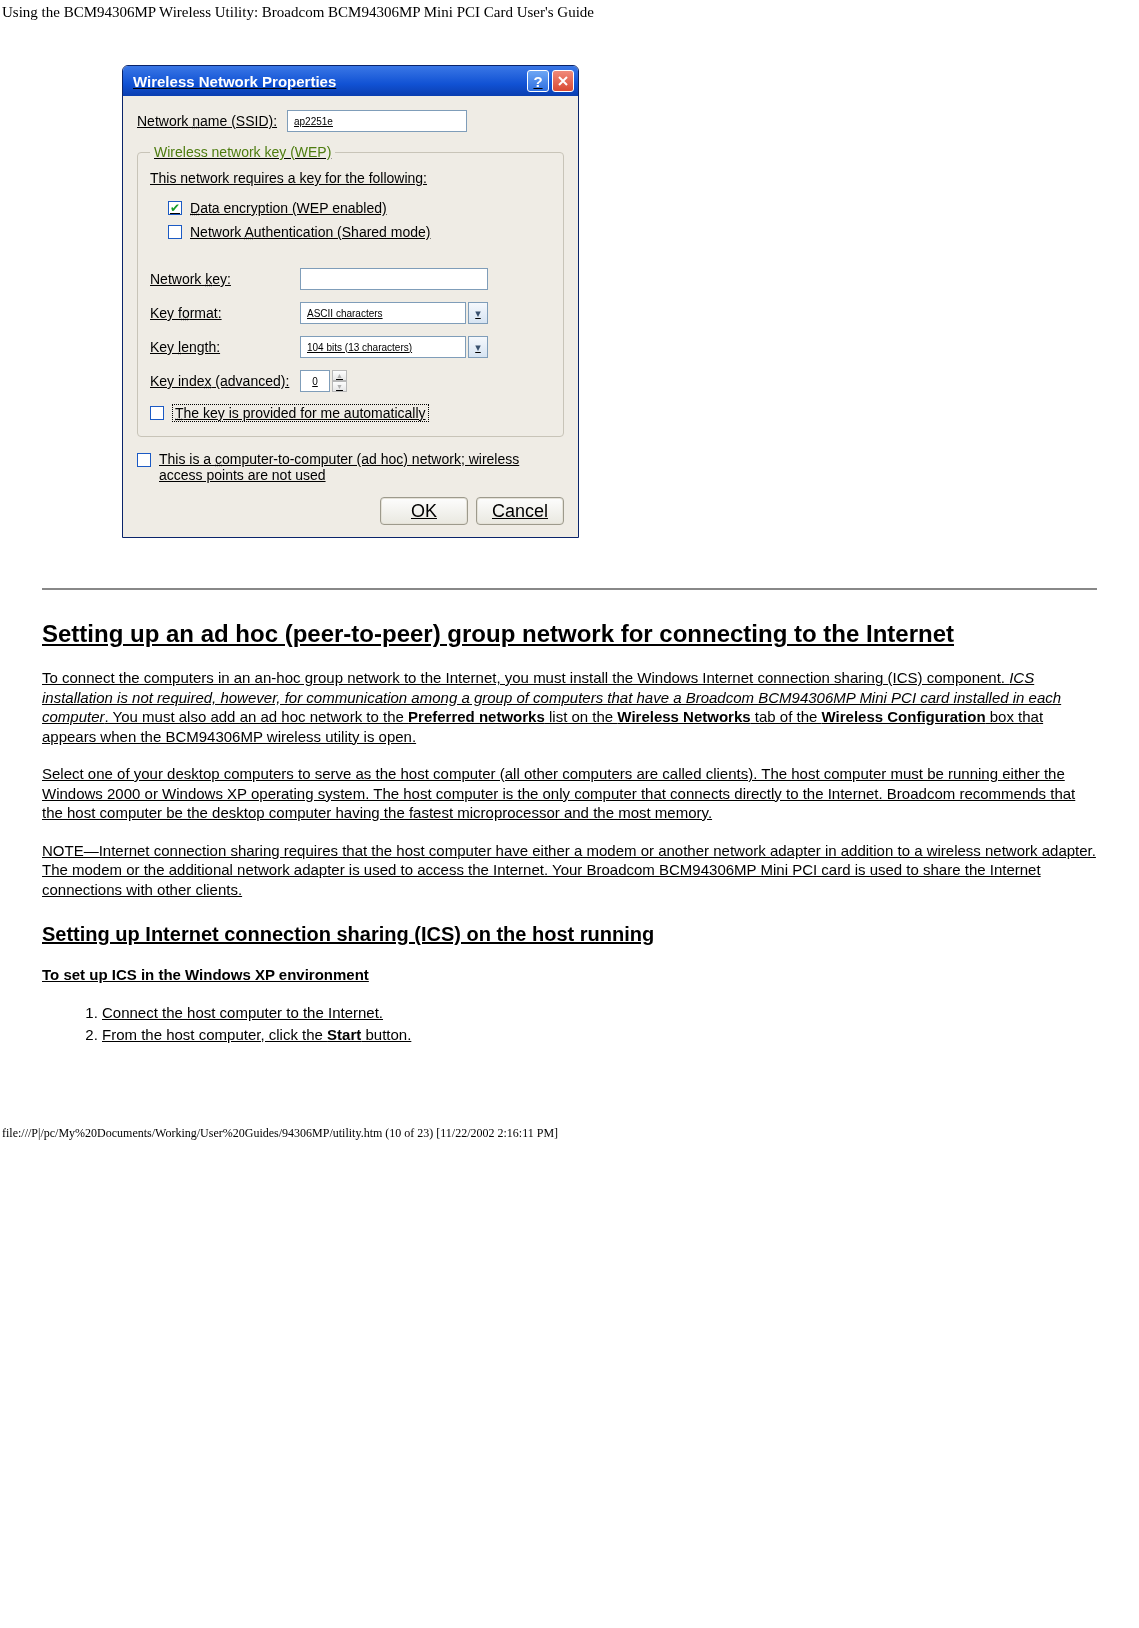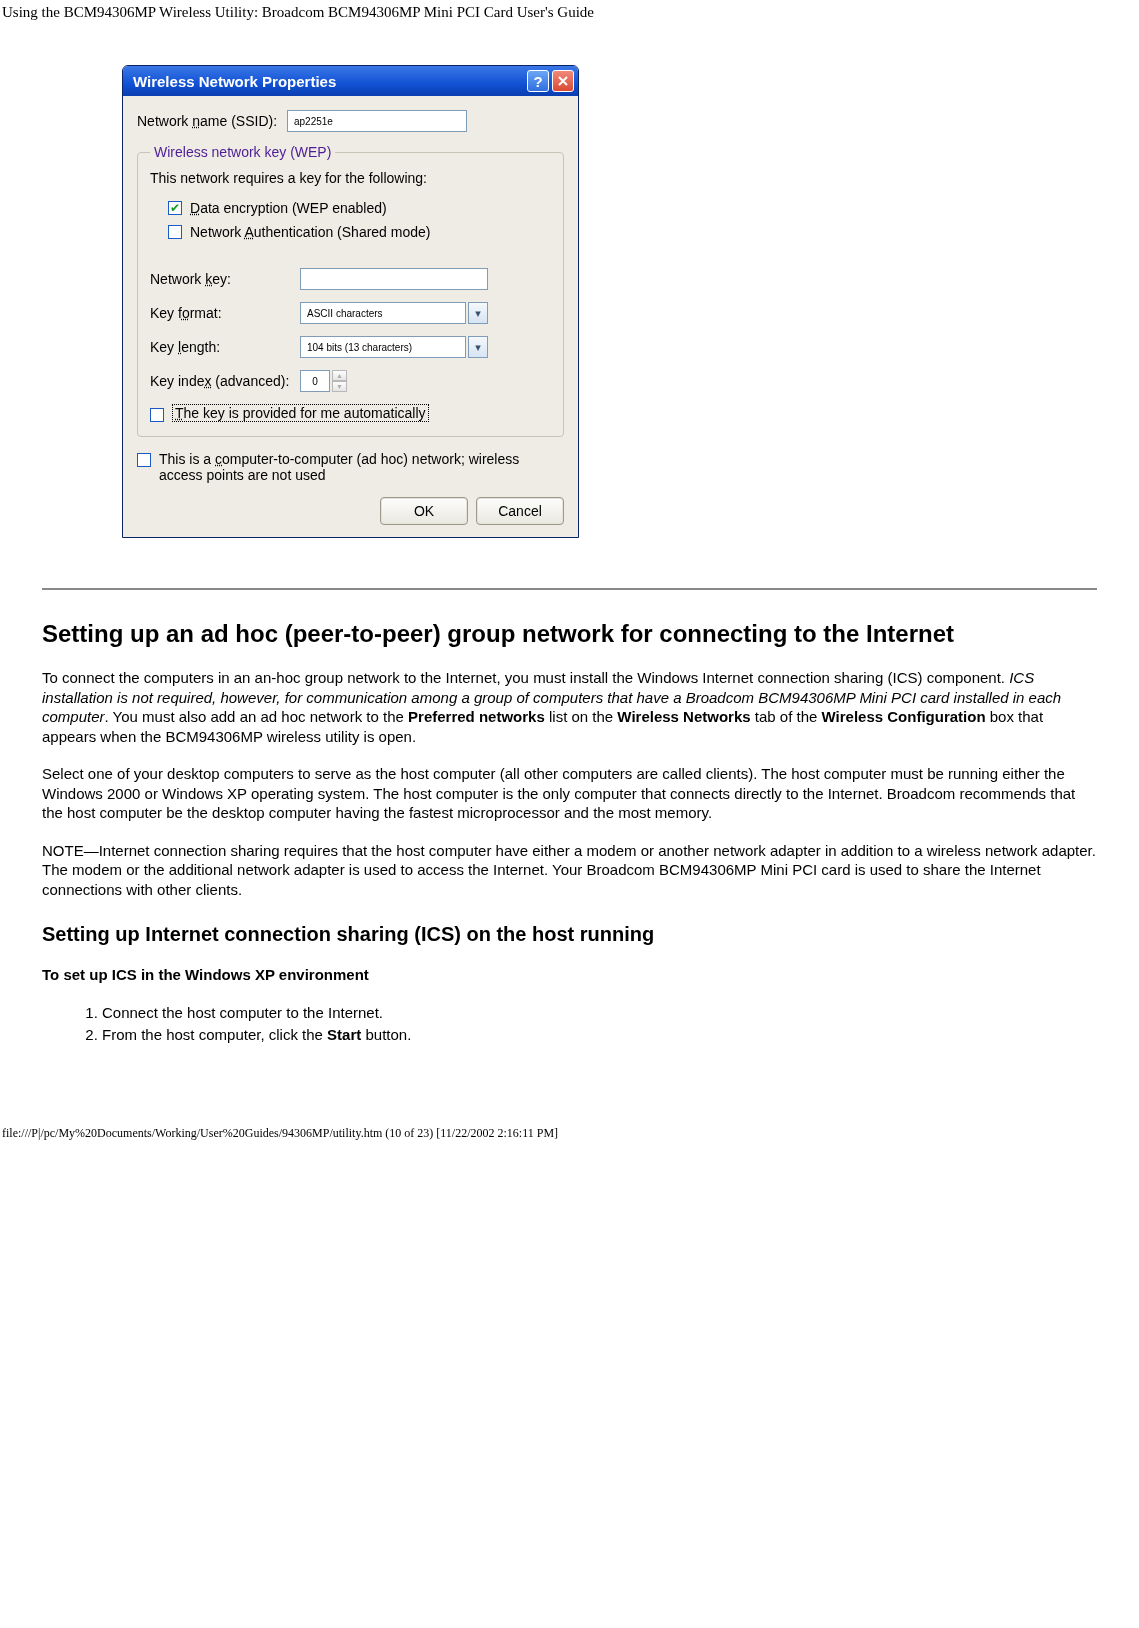--- a/index.html
+++ b/index.html
@@ -9,20 +9,21 @@
     color: #000;
     background: #fff;
   }
   .page-header {
     font-family: "Times New Roman", serif;
     font-size: 15px;
     padding: 4px 2px;
   }
   .content {
     padding: 0 42px 40px 42px;
+    text-decoration: underline;
   }
   .dialog-wrap {
     padding-top: 40px;
     padding-left: 80px;
     padding-bottom: 30px;
   }
   .dialog {
     width: 455px;
     background: #efece5;
     border: 1px solid #0a246a;
@@ -76,21 +77,21 @@
     align-items:center;
     font-size:10px;
   }
   fieldset.wep {
     border: 1px solid #c8c4b8;
     border-radius: 4px;
     padding: 10px 12px 14px 12px;
     margin: 0 0 14px 0;
   }
   fieldset.wep legend {
-    color: #4c1d95;
+    color: #4d7c0f;
     padding: 0 4px;
     font-size: 14px;
   }
   .req-text { margin-bottom: 14px; }
   .cbrow {
     display: flex;
     align-items: center;
     margin-left: 18px;
     margin-bottom: 8px;
   }
@@ -143,21 +144,21 @@
     background: linear-gradient(#fdfdfd,#e6e6e6);
     font-size: 7px;
     color:#b0b0b0;
     display:flex;
     align-items:center;
     justify-content:center;
     box-sizing:border-box;
   }
   .auto-checkbox-wrap {
     display:flex;
-    align-items:flex-end;
+    align-items:center;
     margin-top:4px;
   }
   .dotted-focus {
     border: 1px dotted #000;
     padding: 0 2px;
   }
   .adhoc-wrap {
     display:flex;
     margin: 0 0 14px 0;
   }
@@ -169,21 +170,21 @@
   }
   .xpbtn {
     min-width: 86px;
     height: 26px;
     background: linear-gradient(#fdfdfd, #e9e8e0);
     border: 1px solid #9d9a8c;
     border-radius: 4px;
     display:flex;
     align-items:center;
     justify-content:center;
-    font-size:14px;
+    font-size:18px;
     box-shadow: 0 0 0 1px #e5e2d8 inset;
   }
   hr.sep {
     border: none;
     border-top: 2px solid #888;
     margin: 20px 0 30px 0;
   }
   h2.section-h2 {
     font-size: 24px;
     font-weight: bold;

